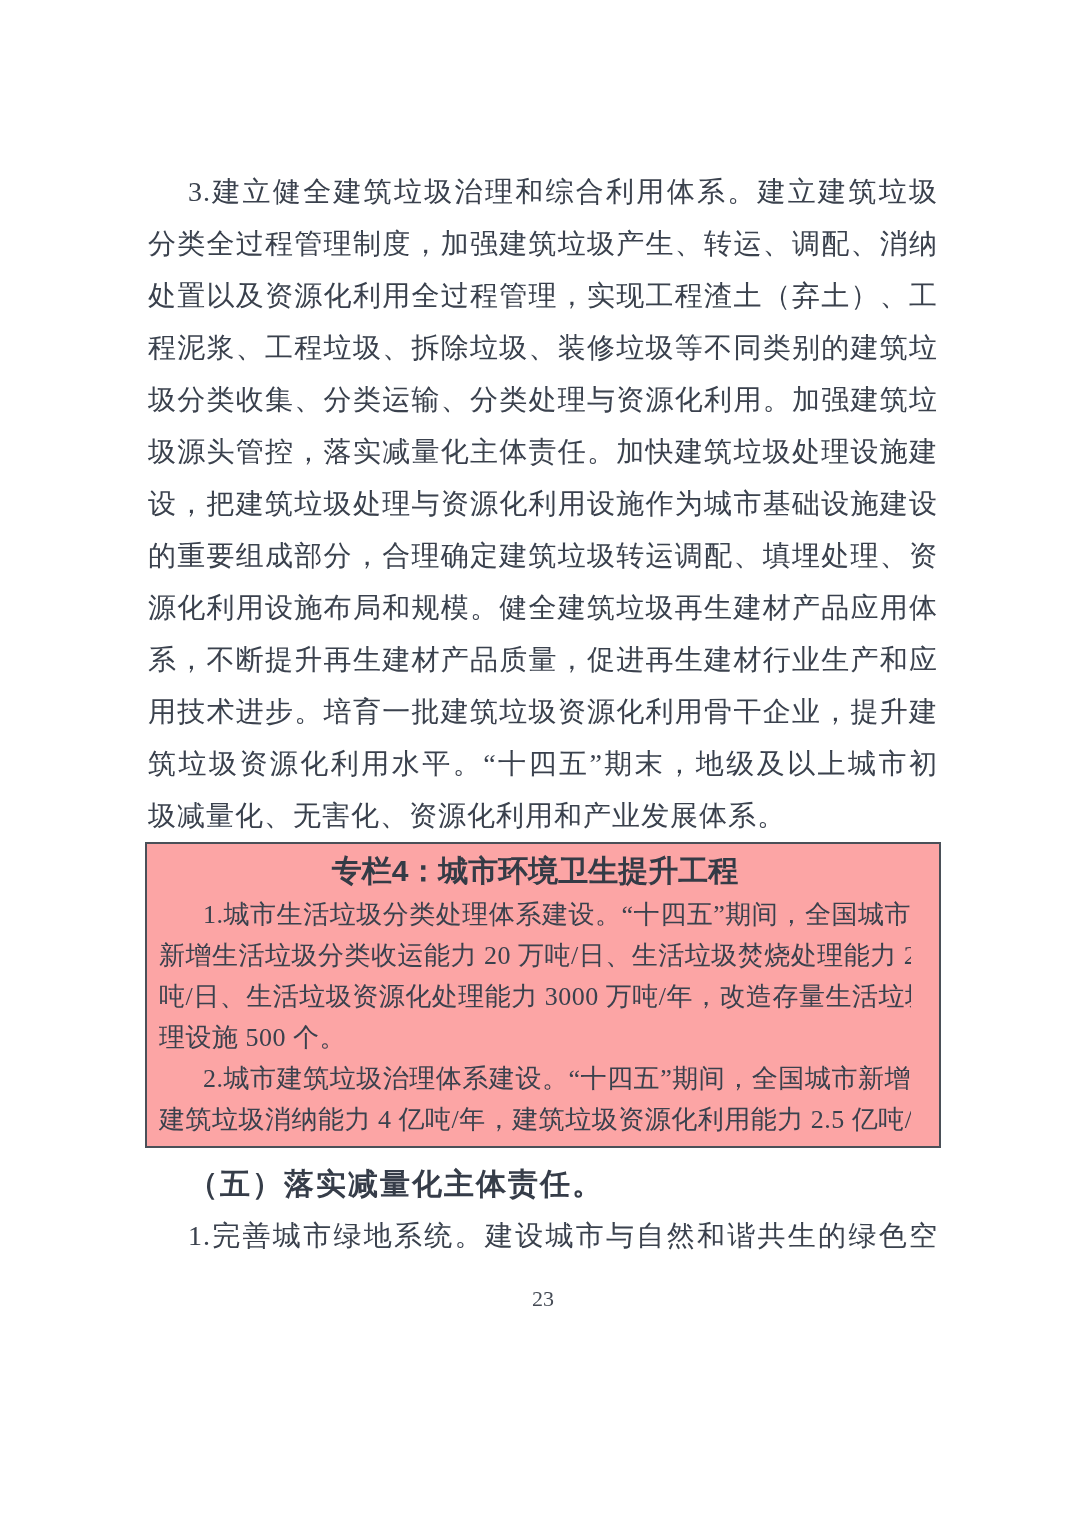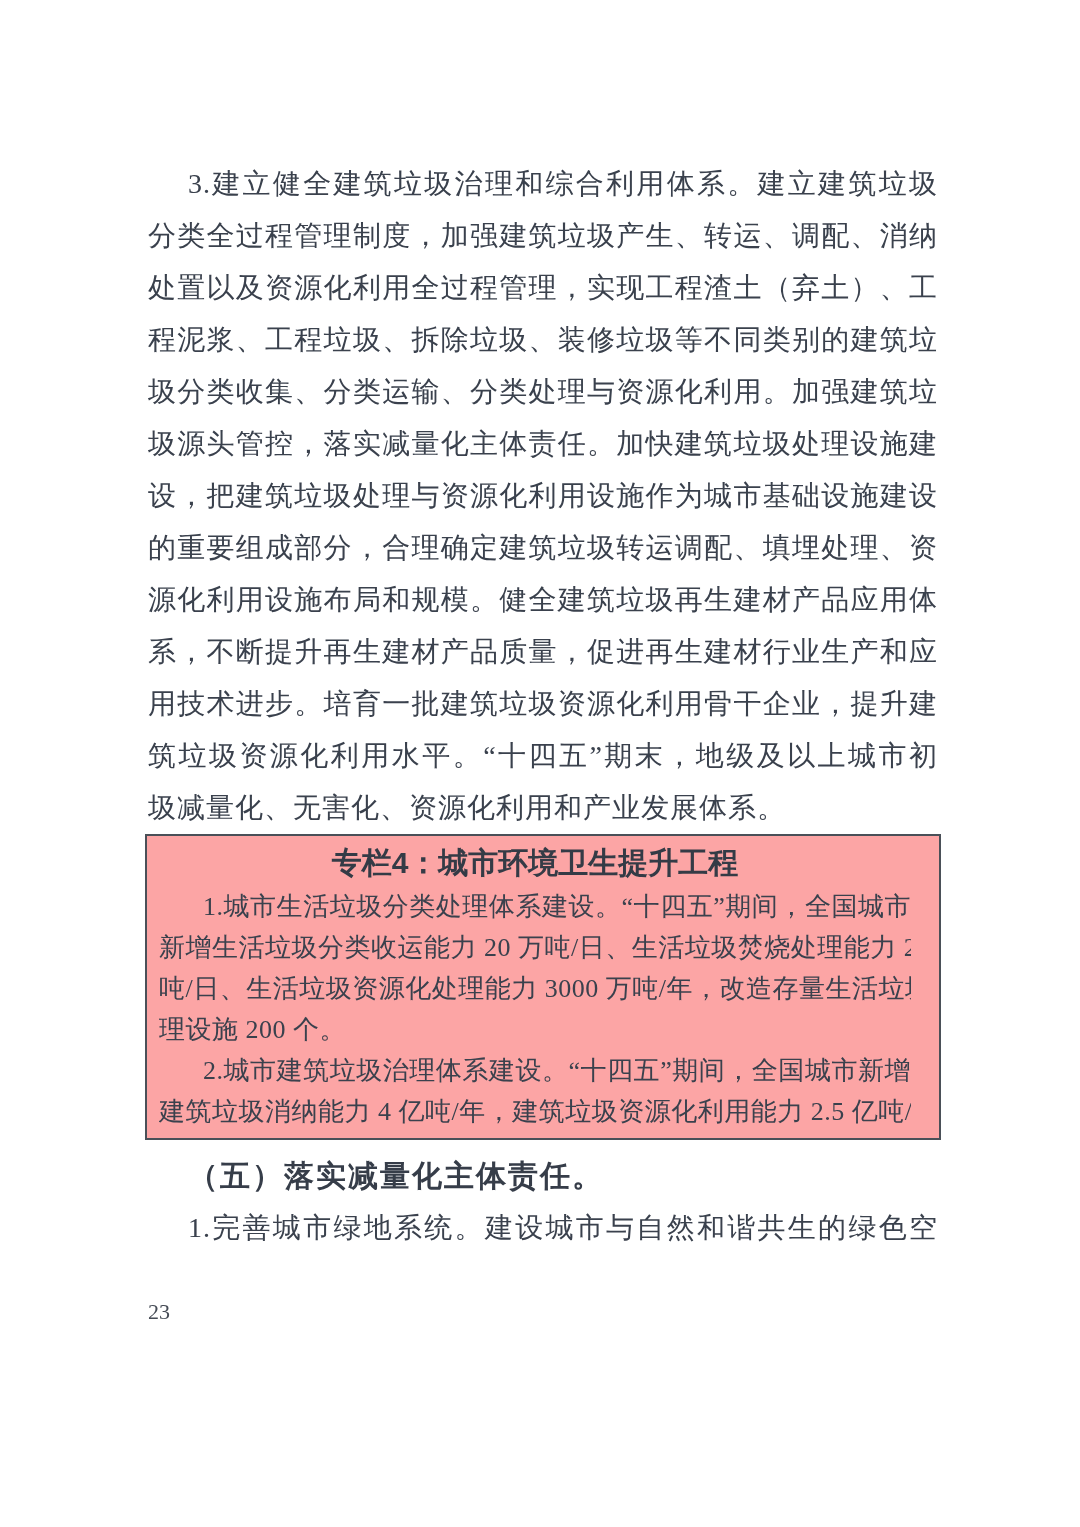--- a/index.html
+++ b/index.html
@@ -8,21 +8,21 @@
     width: 1080px;
     height: 1527px;
     background: #ffffff;
     font-family: "Liberation Serif", serif;
     color: #3a414d;
     overflow: hidden;
   }
   .content {
     position: absolute;
     left: 148px;
-    top: 158px;
+    top: 166px;
     width: 790px;
   }
   
   .tline {
     font-size: 28px;
     line-height: 52px;
     height: 52px;
     letter-spacing: 1px;
     text-align: justify;
     text-align-last: justify;
@@ -75,23 +75,24 @@
     font-weight: bold;
     line-height: 52px;
     height: 52px;
     text-indent: 40px;
     letter-spacing: 2px;
     white-space: nowrap;
     overflow: hidden;
     color: #363d49;
   }
   .page-number {
-    margin-top: 43px;
+    margin-top: 22px;
     font-size: 22px;
     line-height: 30px;
+    text-align: center;
     letter-spacing: 0;
     color: #454b55;
   }
 </style>
 </head>
 <body>
 
 <div class="page">
   <div class="content">
 
@@ -110,21 +111,21 @@
       <div class="tline">筑垃圾资源化利用水平。“十四五”期末，地级及以上城市初</div>
       <div class="tline end">圾减量化、无害化、资源化利用和产业发展体系。</div>
     </div>
 
     <div class="column-box">
       <div class="box-title">专栏4：城市环境卫生提升工程</div>
       <div class="box-body">
         <div class="bline first">1.城市生活垃圾分类处理体系建设。“十四五”期间，全国城市</div>
         <div class="bline">新增生活垃圾分类收运能力 20 万吨/日、生活垃圾焚烧处理能力 20 万</div>
         <div class="bline">吨/日、生活垃圾资源化处理能力 3000 万吨/年，改造存量生活垃圾处</div>
-        <div class="bline end">理设施 200 个。</div>
+        <div class="bline end">理设施 500 个。</div>
         <div class="bline first">2.城市建筑垃圾治理体系建设。“十四五”期间，全国城市新增</div>
         <div class="bline">建筑垃圾消纳能力 4 亿吨/年，建筑垃圾资源化利用能力 2.5 亿吨/年。</div>
       </div>
     </div>
 
     <div class="section-heading">（五）落实减量化主体责任。</div>
 
     <div class="paragraph">
       <div class="tline first">1.完善城市绿地系统。建设城市与自然和谐共生的绿色空</div>
     </div>

